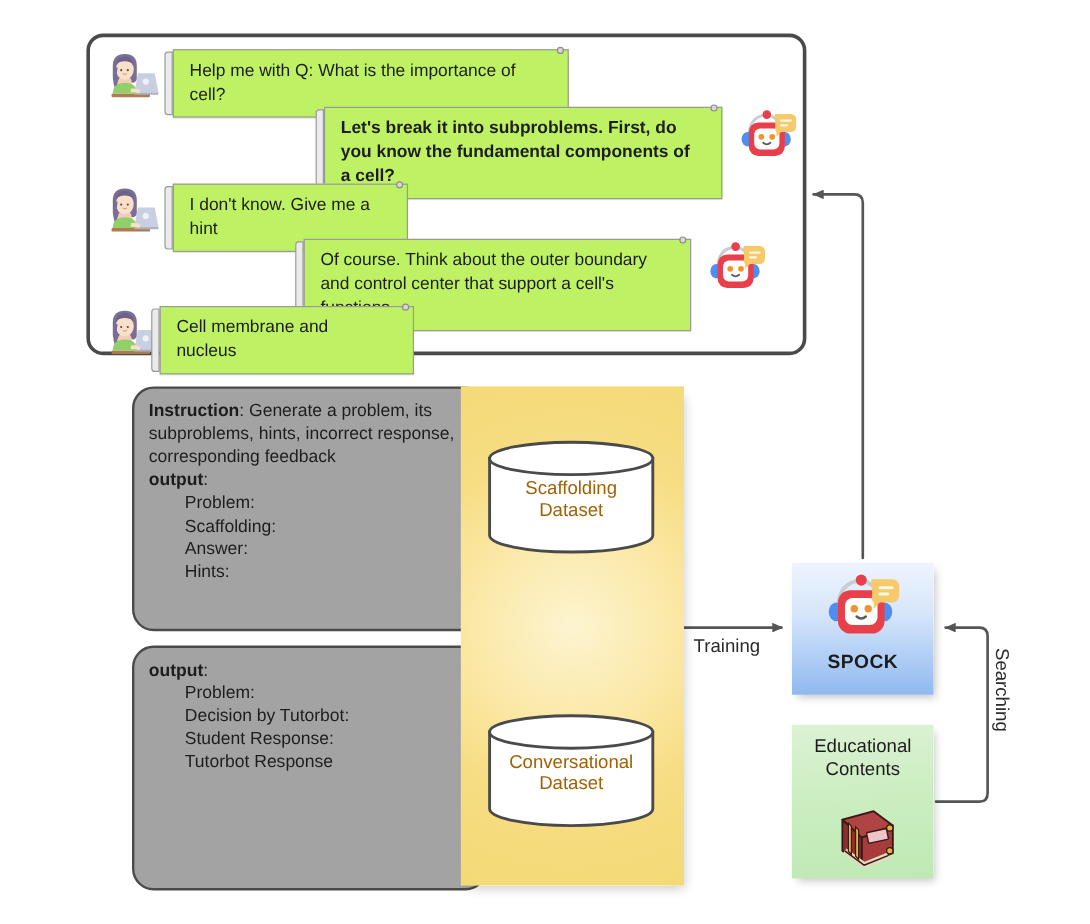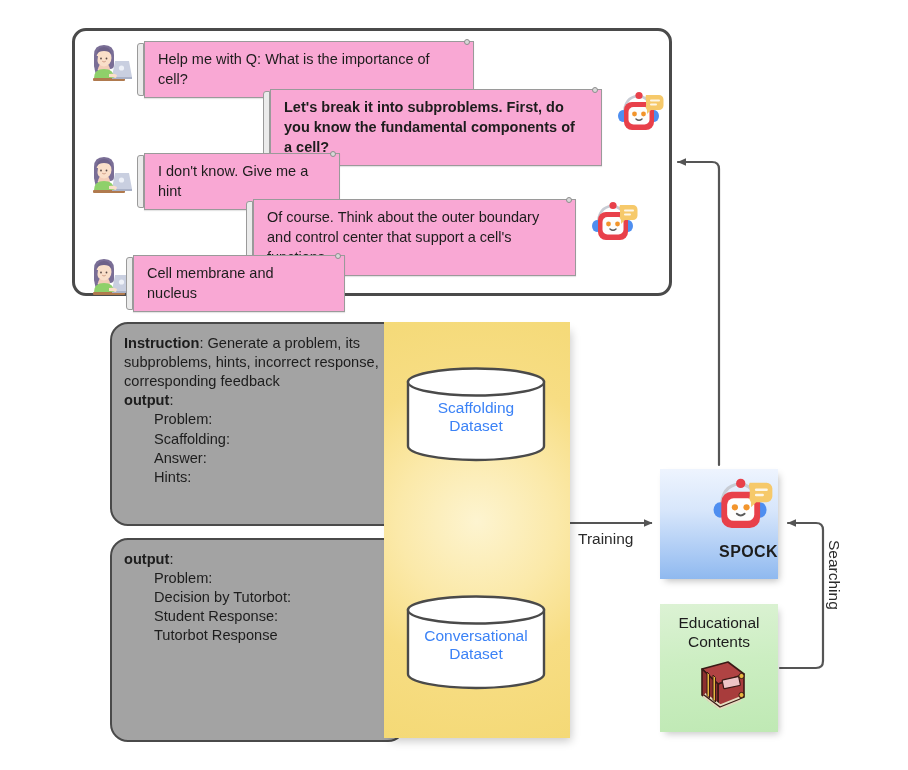--- a/index.html
+++ b/index.html
@@ -48,21 +48,21 @@
     width: 48px;
     height: 44px;
     flex: 0 0 48px;
     position: relative;
   }
   .avatar svg { display: block; }
 
   
   .bubble {
     position: relative;
-    background: #f9a8d4;
+    background: #bef264;
     border: 1px solid #9a9a9a;
     box-sizing: border-box;
     padding: 7px 26px 8px 13px;
     font-size: 14.5px;
     line-height: 1.38;
     color: #1d1d1d;
     box-shadow: 0 1px 1px rgba(0,0,0,0.10);
   }
   
   .bubble::before {
@@ -126,36 +126,36 @@
   }
   .cylinder svg { position: absolute; left: 0; top: 0; }
   .cyl-label {
     position: absolute;
     left: 0; right: 0;
     top: 50%;
     transform: translateY(-50%);
     text-align: center;
     font-size: 15.5px;
     line-height: 1.18;
-    color: #3b82f6;
+    color: #a16207;
     padding-top: 6px;
   }
 
   
   .spock-box {
     position: absolute;
     left: 660px;
     top: 469px;
     width: 118px;
     height: 110px;
     background: linear-gradient(180deg, #eef4fe 0%, #d7e6fb 38%, #a9c9f4 78%, #8fb9ef 100%);
     box-shadow: 3px 4px 7px -2px rgba(0,0,0,0.25);
     display: flex;
     flex-direction: column;
-    align-items: flex-end;
+    align-items: center;
     justify-content: flex-start;
     padding-top: 6px;
     box-sizing: border-box;
   }
   .spock-label {
     font-size: 16px;
     font-weight: bold;
     letter-spacing: 0.4px;
     color: #1d1d1d;
     margin-top: 2px;
@@ -168,20 +168,21 @@
     top: 604px;
     width: 118px;
     height: 128px;
     background: linear-gradient(175deg, #dcf2d4 0%, #cceec2 45%, #bfe9b4 100%);
     box-shadow: 3px 4px 7px -2px rgba(0,0,0,0.22);
     display: flex;
     flex-direction: column;
     align-items: center;
     padding-top: 10px;
     box-sizing: border-box;
+    justify-content: space-between;
   }
   .edu-label {
     font-size: 15.5px;
     line-height: 1.2;
     text-align: center;
     color: #1d1d1d;
   }
 
   
   .wire-label {

